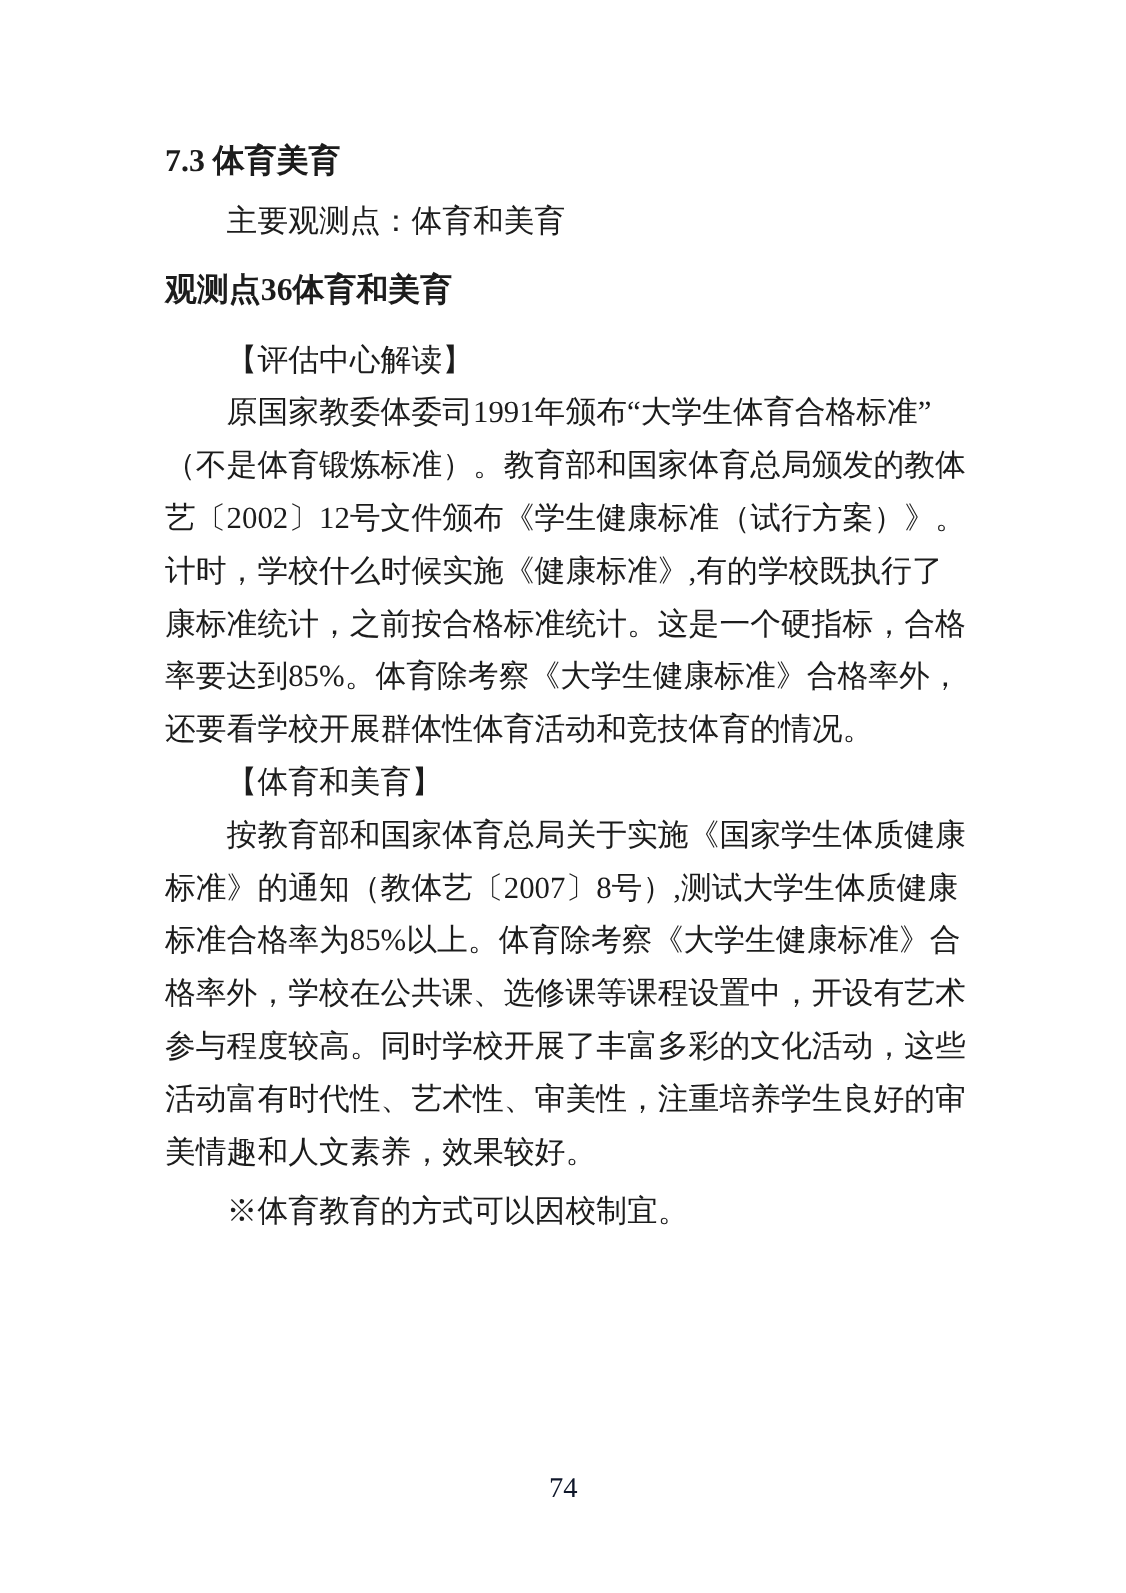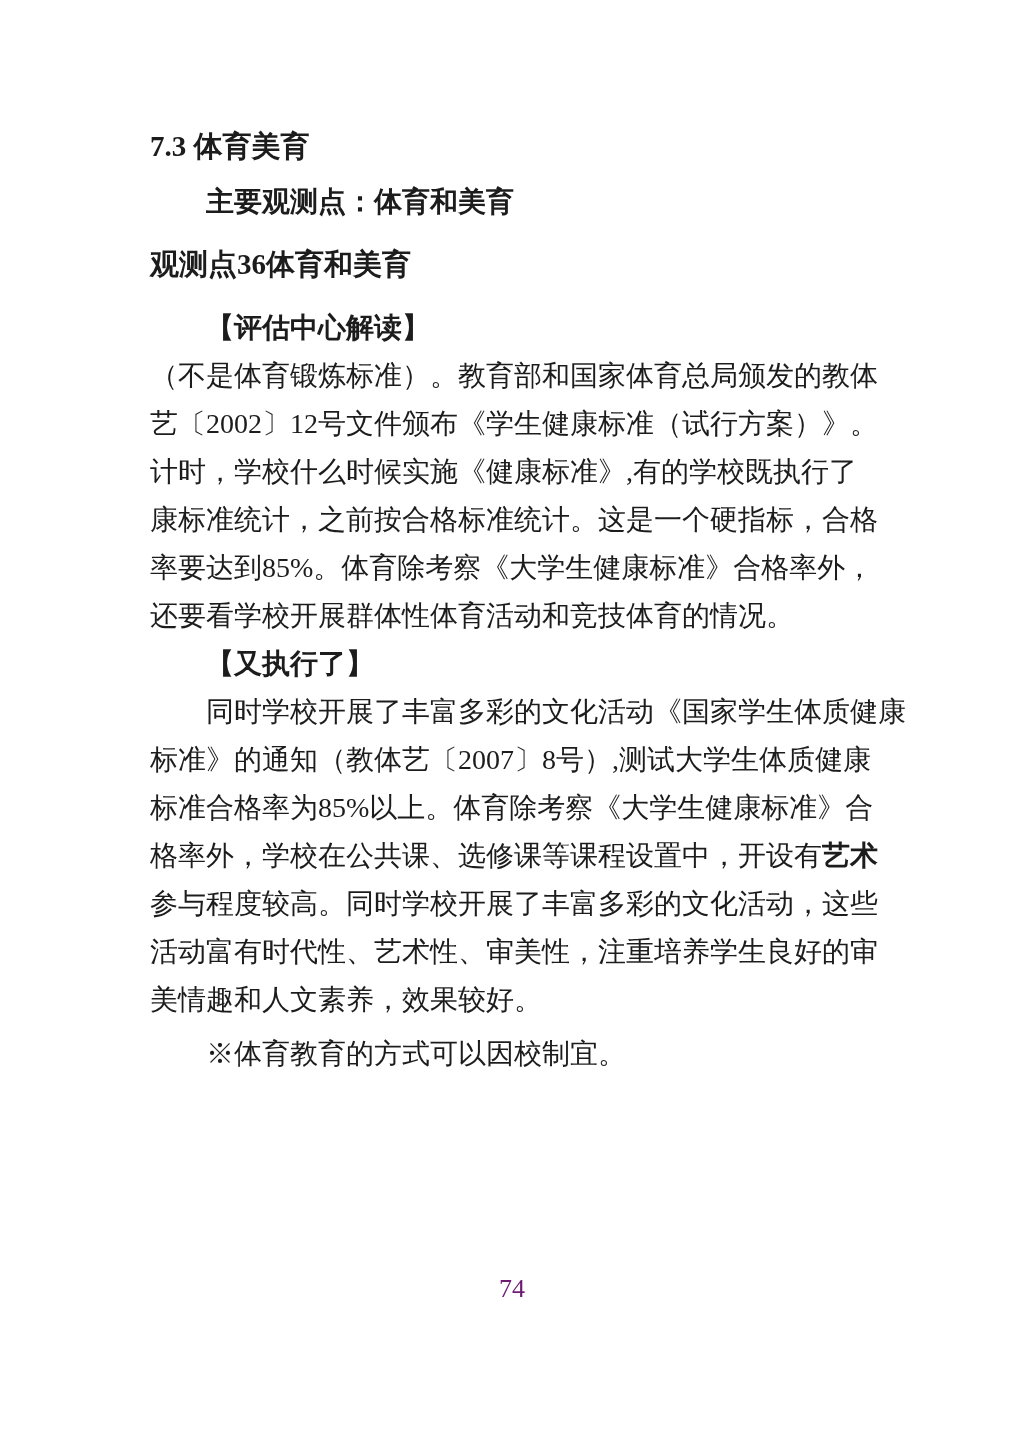--- a/index.html
+++ b/index.html
@@ -22,64 +22,65 @@
     top: 122px;
     width: 736px;
     font-size: 28px;
     line-height: 48px;
   }
   .line {
     height: 48px;
     white-space: nowrap;
   }
   .indent { padding-left: 56px; }
-  .bold { font-weight: bold; }
+  .bold { font-weight: normal; }
   .h-top { font-size: 29px; font-weight: bold; }
   .gap-sm { margin-top: 8px; }
   .gap-md { margin-top: 14px; font-family: Liberation Serif, serif; }
   .gap-lg { margin-top: 16px; }
   .note-gap { margin-top: 6px; }
   .page-number {
     position: absolute;
     left: 0;
-    top: 1274px;
+    top: 1338px;
     width: 1024px;
     text-align: center;
     font-size: 26px;
     font-family: "Liberation Serif", "DejaVu Serif", serif;
-    color: #701a75;
+    color: #0f172a;
   }
 </style>
 </head>
 <body>
 
 <div class="page">
   <div class="content">
 
     <div class="line h-top">7.3 体育美育</div>
 
     <div class="line indent bold gap-sm">主要观测点：体育和美育</div>
 
     <div class="line h-top gap-md">观测点36体育和美育</div>
 
     <div class="line indent bold gap-lg">【评估中心解读】</div>
 
     <div id="center-lines">
+        <div class="line indent"><span>原国家教委体委司1991年颁布“大学生体育合格标准”</span></div>
         <div class="line"><span>（不是体育锻炼标准）。教育部和国家体育总局颁发的教体</span></div>
         <div class="line"><span>艺〔2002〕12号文件颁布《学生健康标准（试行方案）》。</span></div>
         <div class="line"><span>计时，学校什么时候实施《健康标准》,有的学校既执行了</span></div>
         <div class="line"><span>康标准统计，之前按合格标准统计。这是一个硬指标，合格</span></div>
         <div class="line"><span>率要达到85%。体育除考察《大学生健康标准》合格率外，</span></div>
         <div class="line"><span>还要看学校开展群体性体育活动和竞技体育的情况。</span></div>
       </div>
 
-    <div class="line indent bold">【又执行了】</div>
+    <div class="line indent bold">【体育和美育】</div>
 
     <div id="expert-lines">
-        <div class="line indent"><span>同时学校开展了丰富多彩的文化活动《国家学生体质健康</span></div>
+        <div class="line indent"><span>按教育部和国家体育总局关于实施《国家学生体质健康</span></div>
         <div class="line"><span>标准》的通知（教体艺〔2007〕8号）,测试大学生体质健康</span></div>
         <div class="line"><span>标准合格率为85%以上。体育除考察《大学生健康标准》合</span></div>
         <div class="line"><span>格率外，学校在公共课、选修课等课程设置中，开设有</span><span class="bold">艺术</span></div>
         <div class="line"><span>参与程度较高。同时学校开展了丰富多彩的文化活动，这些</span></div>
         <div class="line"><span>活动富有时代性、艺术性、审美性，注重培养学生良好的审</span></div>
         <div class="line"><span>美情趣和人文素养，效果较好。</span></div>
       </div>
 
     <div class="line indent note-gap">※体育教育的方式可以因校制宜。</div>
 

